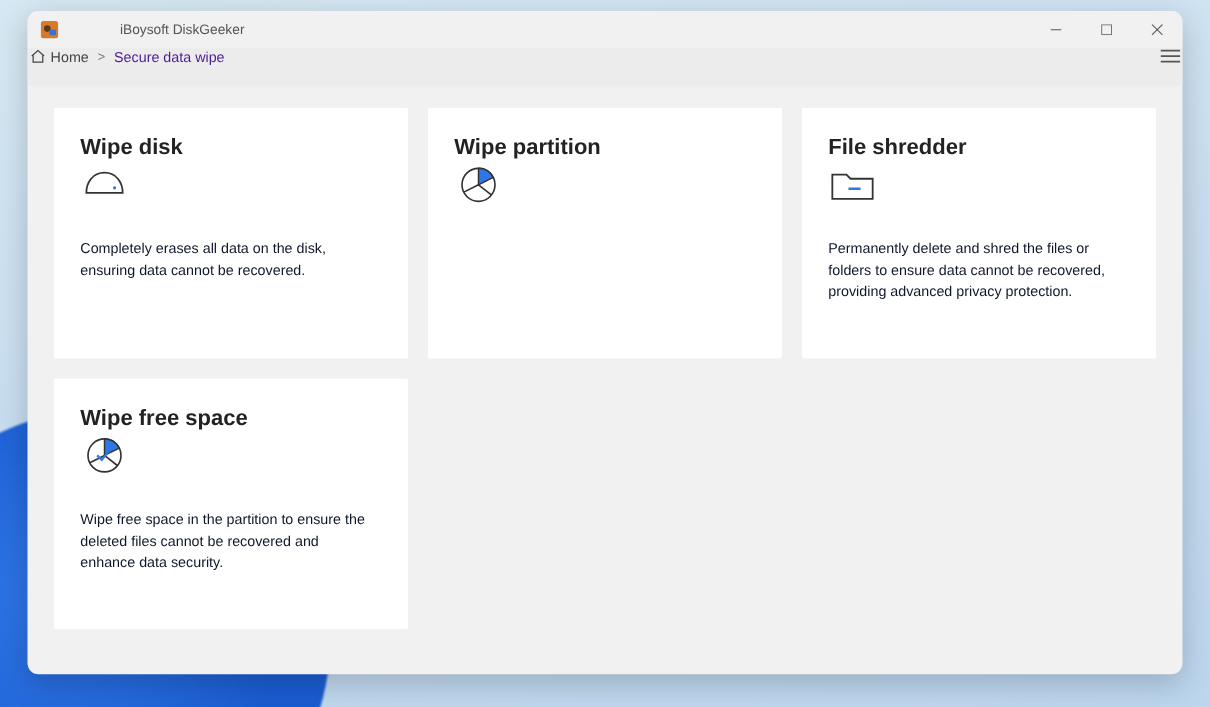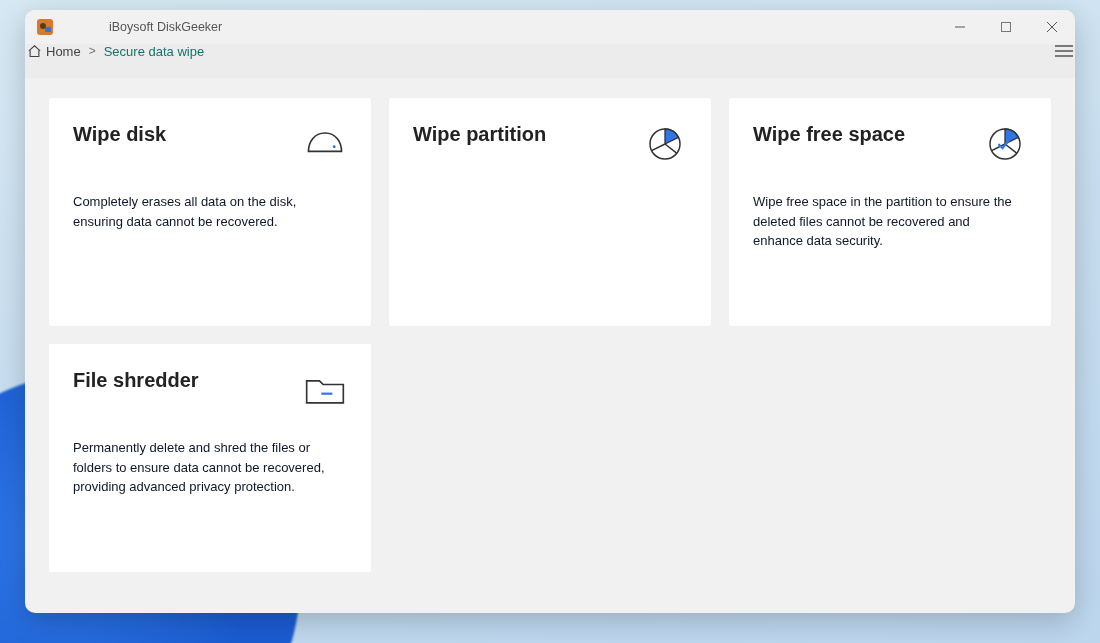--- a/index.html
+++ b/index.html
@@ -85,21 +85,21 @@
     }
     .crumb-home {
       display: inline-flex;
       align-items: center;
       color: #444;
       font-size: 13px;
       cursor: pointer;
     }
     .crumb-home svg { width: 15px; height: 15px; margin-right: 4px; }
     .crumb-sep { color: #777; margin: 0 8px; font-size: 12px; }
-    .crumb-current { color: #0f766e; font-size: 13px; }
+    .crumb-current { color: #4c1d95; font-size: 13px; }
     .menu-btn {
       margin-left: auto;
       color: #555;
       cursor: pointer;
     }
     .menu-btn svg { width: 18px; height: 14px; }
     
     .content {
       flex: 1;
       padding: 20px 24px;
@@ -115,20 +115,21 @@
       border-radius: 2px;
       padding: 24px 24px 20px 24px;
       min-height: 228px;
       cursor: pointer;
     }
     .card-head {
       display: flex;
       align-items: flex-start;
       justify-content: space-between;
       margin-bottom: 26px;
+      flex-direction: column;
     }
     .card-title {
       font-size: 20px;
       font-weight: 600;
       color: #222;
       line-height: 1.2;
     }
     .card-icon {
       width: 44px;
       height: 44px;
@@ -225,43 +226,43 @@
               <path d="M24 24 L24 6 A18 18 0 0 1 40 16 Z" fill="#2f77e8" stroke="#333" stroke-width="1.6"></path>
               <line x1="24" y1="24" x2="38" y2="35"></line>
               <line x1="24" y1="24" x2="8" y2="32"></line>
             </svg>
           </div>
         </div>
       </div>
 
       <div class="card">
         <div class="card-head">
+          <div class="card-title">File shredder</div>
+          <div class="card-icon">
+            <svg viewBox="0 0 48 40" fill="none" stroke="#333" stroke-width="1.8">
+              <path d="M4 10 H18 L22 14 H44 V34 H4 Z"></path>
+              <line x1="20" y1="24" x2="32" y2="24" stroke="#2f77e8" stroke-width="2.4"></line>
+            </svg>
+          </div>
+        </div>
+        <div class="card-desc">Permanently delete and shred the files or folders to ensure data cannot be recovered, providing advanced privacy protection.</div>
+      </div>
+
+      <div class="card">
+        <div class="card-head">
           <div class="card-title">Wipe free space</div>
           <div class="card-icon">
             <svg viewBox="0 0 48 48" fill="none" stroke="#333" stroke-width="1.8">
               <circle cx="24" cy="24" r="18"></circle>
               <path d="M24 24 L24 6 A18 18 0 0 1 40 16 Z" fill="#2f77e8" stroke="#333" stroke-width="1.6"></path>
               <line x1="24" y1="24" x2="38" y2="35"></line>
               <line x1="24" y1="24" x2="8" y2="32"></line>
               <path d="M16 24 L21 29 L30 18" stroke="#2f77e8" stroke-width="2.4" fill="none"></path>
             </svg>
           </div>
         </div>
         <div class="card-desc">Wipe free space in the partition to ensure the deleted files cannot be recovered and enhance data security.</div>
       </div>
 
-      <div class="card">
-        <div class="card-head">
-          <div class="card-title">File shredder</div>
-          <div class="card-icon">
-            <svg viewBox="0 0 48 40" fill="none" stroke="#333" stroke-width="1.8">
-              <path d="M4 10 H18 L22 14 H44 V34 H4 Z"></path>
-              <line x1="20" y1="24" x2="32" y2="24" stroke="#2f77e8" stroke-width="2.4"></line>
-            </svg>
-          </div>
-        </div>
-        <div class="card-desc">Permanently delete and shred the files or folders to ensure data cannot be recovered, providing advanced privacy protection.</div>
-      </div>
-
     </div>
   </div>
 
 </div>
 
 </body></html>

